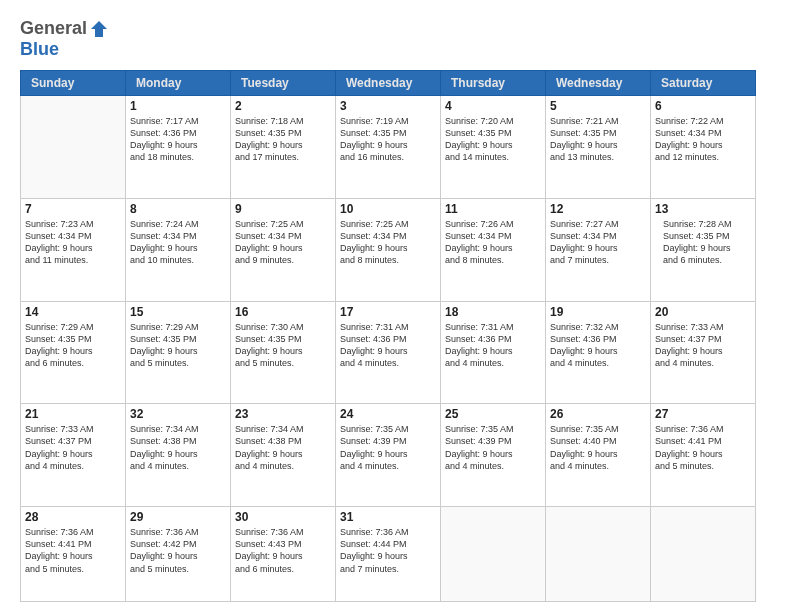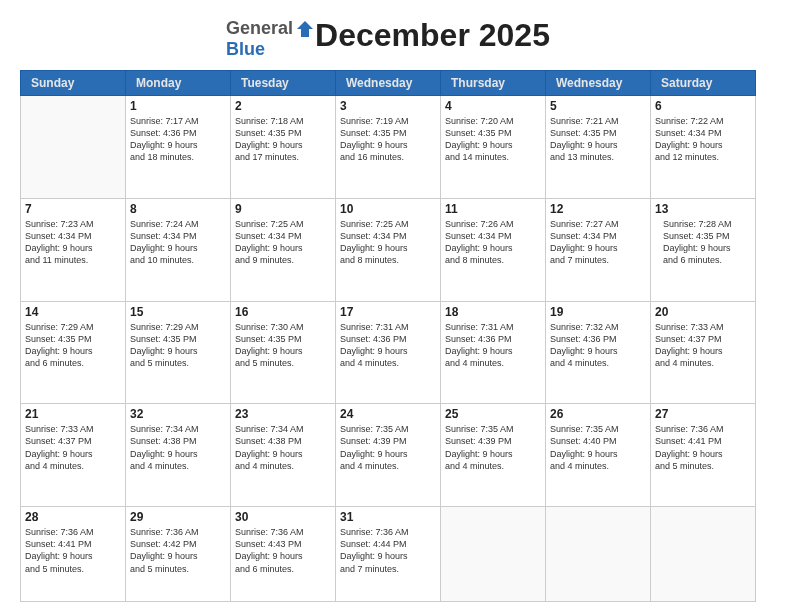--- a/index.html
+++ b/index.html
@@ -9,21 +9,20 @@
       font-family: Arial, sans-serif;
       background: #fff;
       overflow: hidden;
     }
     .page {
       width: 776px;
       height: 612px;
       padding: 18px 20px 10px 20px;
       display: flex;
       flex-direction: column;
-      align-items: center;
     }
     .header {
       display: flex;
       justify-content: space-between;
       align-items: flex-start;
       margin-bottom: 10px;
     }
     .logo {
       display: flex;
       flex-direction: column;
@@ -115,21 +114,20 @@
         <span class="logo-general">General</span>
         <svg class="logo-icon" viewBox="0 0 20 20">
           <polygon points="10,2 18,10 14,10 14,18 6,18 6,10 2,10" fill="#2a6db5"></polygon>
         </svg>
       </div>
       <div>
         <span class="logo-blue" style="font-size:18px;font-weight:bold;">Blue</span>
       </div>
     </div>
     <div class="title-block">
-      <div class="month-title">December 2025</div>
     </div>
   </div>
 
   <table class="calendar">
     <thead>
       <tr>
       <th>Sunday</th>
           <th>Monday</th>
           <th>Tuesday</th>
           <th>Wednesday</th>

